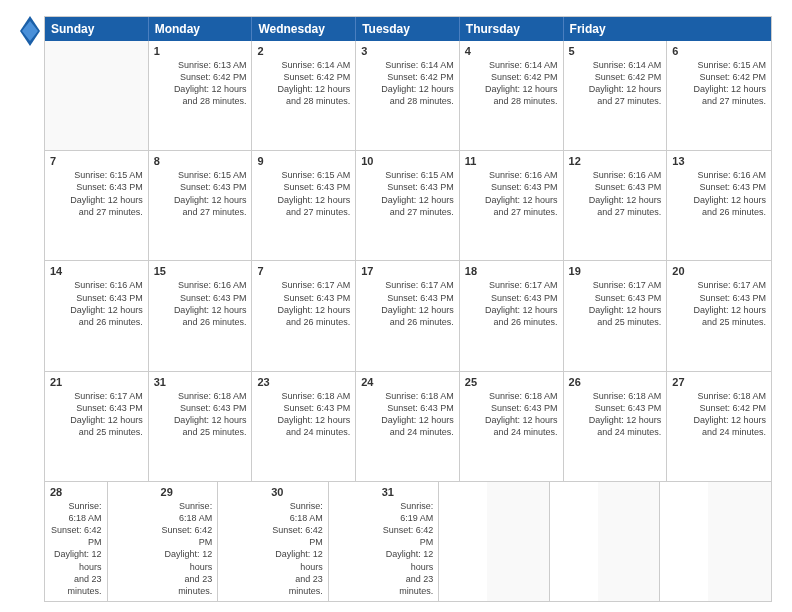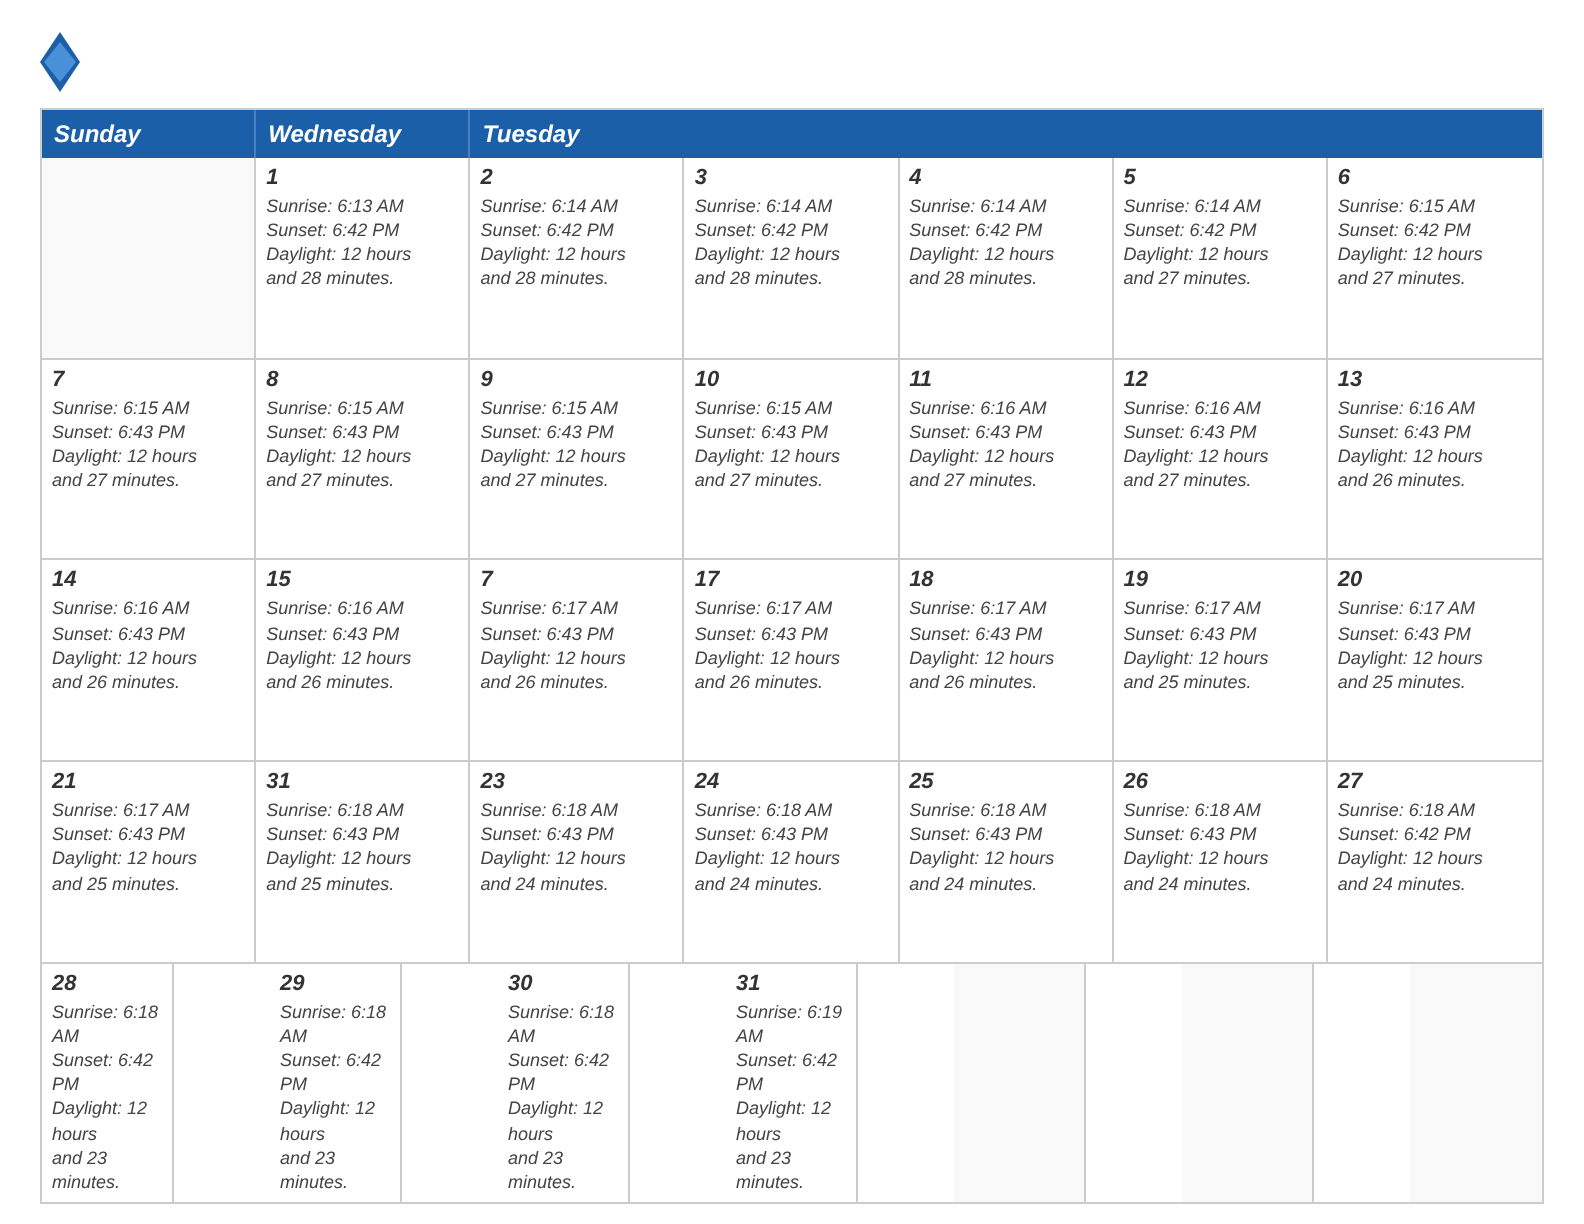--- a/index.html
+++ b/index.html
@@ -8,22 +8,21 @@
       background: #fff;
       width: 792px;
       height: 612px;
       overflow: hidden;
     }
     .page {
       width: 792px;
       height: 612px;
       padding: 16px 20px 10px 20px;
       display: flex;
-      flex-direction: column;
-      font-style: italic;
+      flex-direction: row;
     }
     .header {
       display: flex;
       align-items: flex-start;
       justify-content: space-between;
       margin-bottom: 8px;
     }
     .logo {
       display: flex;
       align-items: center;
@@ -100,20 +99,21 @@
     .day-num {
       font-size: 11px;
       font-weight: bold;
       color: #333;
       margin-bottom: 2px;
     }
     .cell-info {
       font-size: 9px;
       color: #444;
       line-height: 1.35;
+      text-align: right;
     }
   </style>
 </head>
 <body>
 
 <div class="page">
   <div class="header">
     <div class="logo">
       <svg class="logo-icon" viewBox="0 0 20 30" xmlns="http://www.w3.org/2000/svg">
         <polygon points="10,0 20,15 10,30 0,15" fill="#1a5fa8"></polygon>
@@ -126,22 +126,25 @@
     </div>
     <div class="title-area">
       <div class="month-title"></div>
       <div class="location"></div>
     </div>
   </div>
 
   <div class="calendar">
     <div class="cal-header">
     <div class="cal-header-cell">Sunday</div>
+        <div class="cal-header-cell">Monday</div>
         <div class="cal-header-cell">Wednesday</div>
         <div class="cal-header-cell">Tuesday</div>
+        <div class="cal-header-cell">Thursday</div>
+        <div class="cal-header-cell">Friday</div>
       </div>
     <div class="cal-body">
     <div class="cal-row">
           <div class="cal-cell empty"></div>
           <div class="cal-cell">
             <div class="day-num">1</div>
             <div class="cell-info" style="white-space: pre-line;">Sunrise: 6:13 AM
 Sunset: 6:42 PM
 Daylight: 12 hours
 and 28 minutes.</div>

